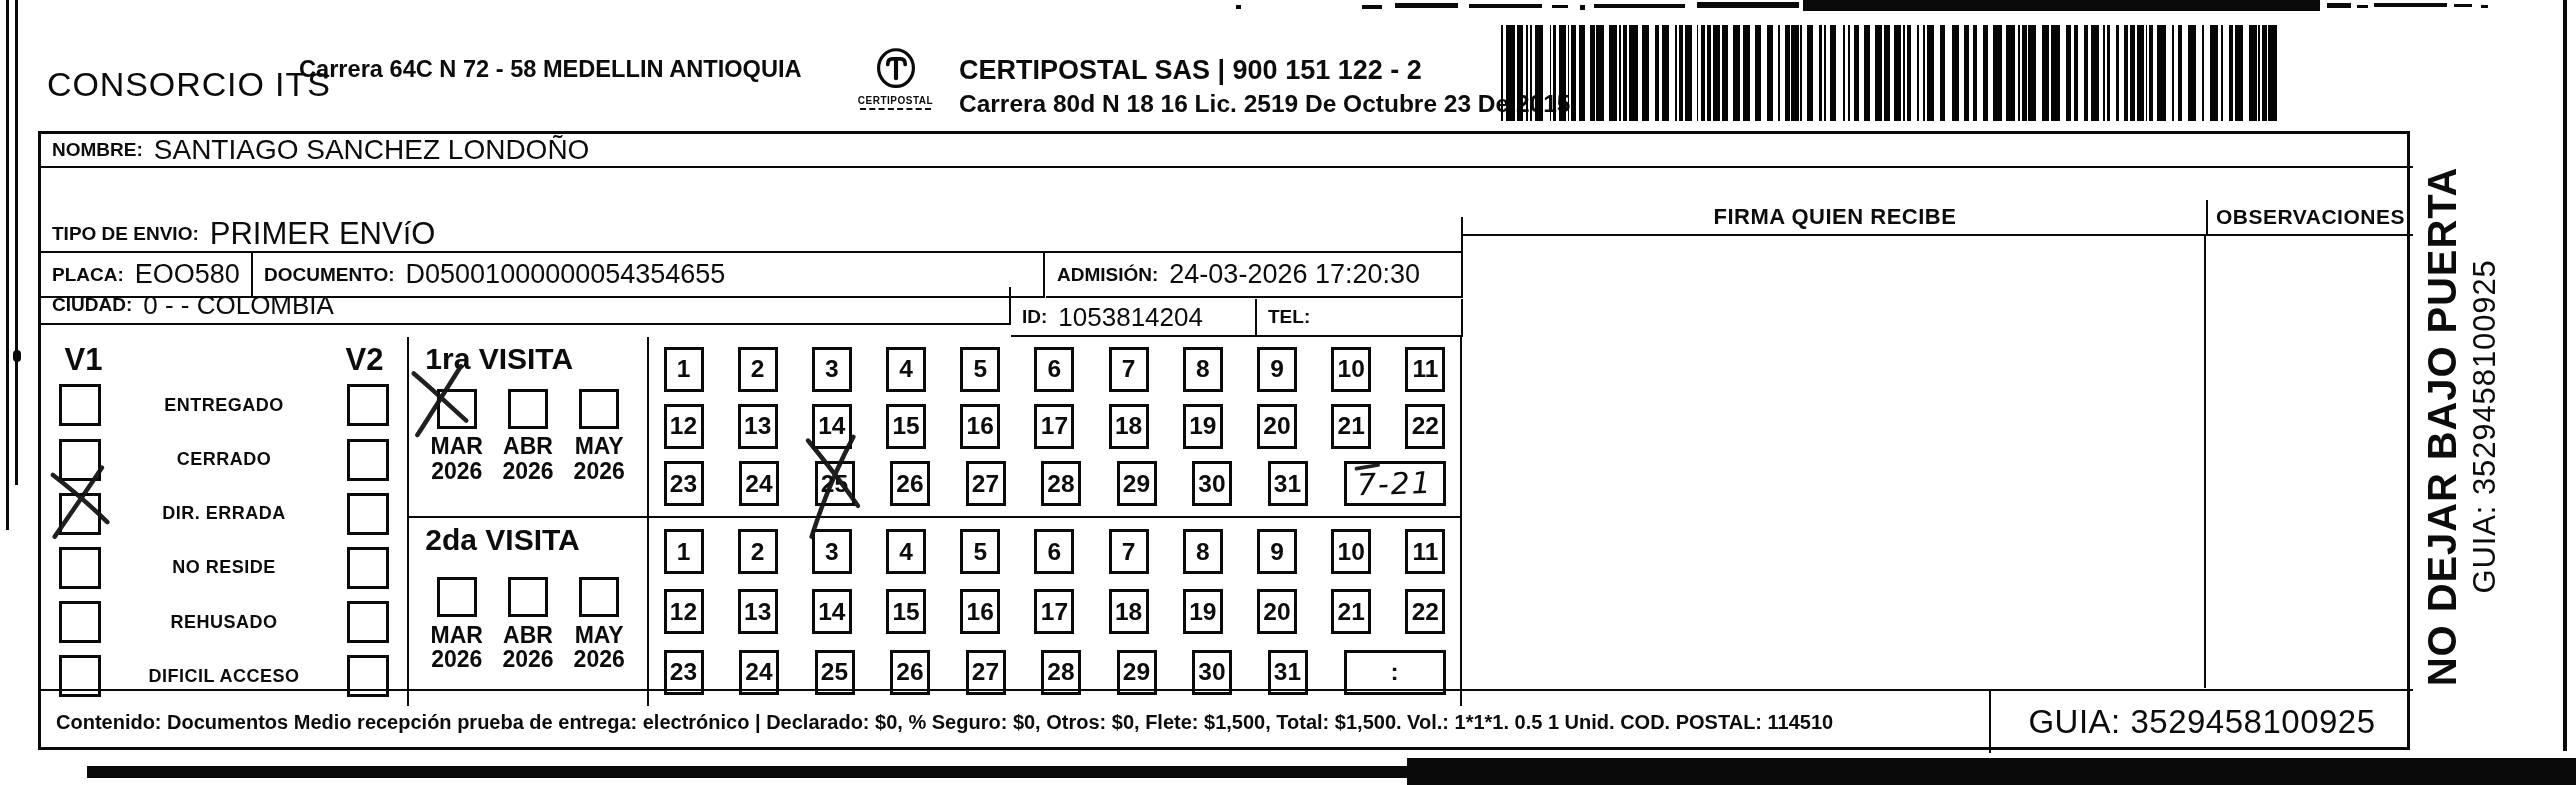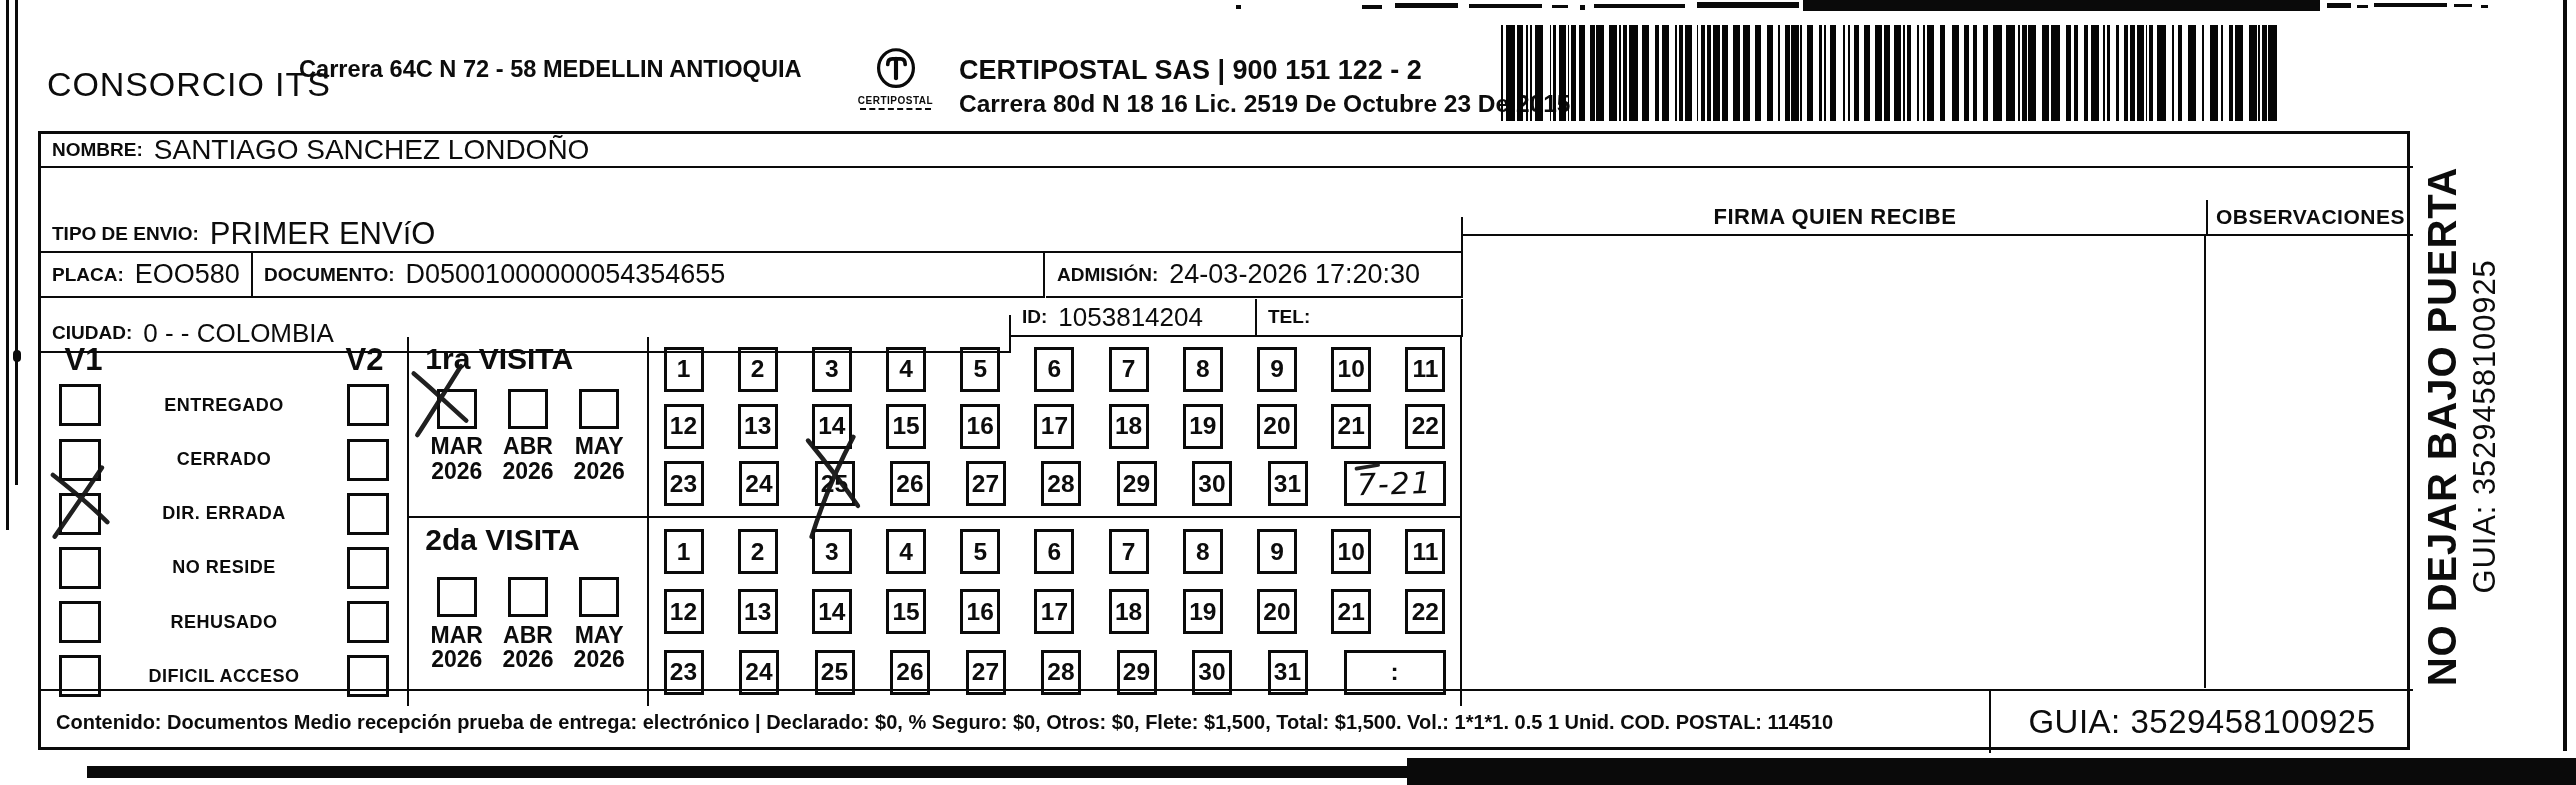--- a/index.html
+++ b/index.html
@@ -221,21 +221,21 @@
     </div>
     <div class="cell bb br" style="left:212px;top:102px;width:792px;height:45px;">
       <span class="lab">DOCUMENTO:</span>
       <span class="val">D05001000000054354655</span>
     </div>
     <div class="cell bb br" style="left:1005px;top:102px;width:417px;height:45px;">
       <span class="lab">ADMISIÓN:</span>
       <span class="val">24-03-2026 17:20:30</span>
     </div>
 
-    <div class="cell bb br" style="left:0;top:164px;width:970px;height:38px;">
+    <div class="cell bb br" style="left:0;top:136px;width:970px;height:38px;">
       <span class="lab">CIUDAD:</span>
       <span class="val val-md">0 - - COLOMBIA</span>
     </div>
     <div class="cell bb br" style="left:970px;top:148px;width:246px;height:38px;">
       <span class="lab">ID:</span>
       <span class="val val-md">1053814204</span>
     </div>
     <div class="cell bb br" style="left:1216px;top:148px;width:206px;height:38px;">
       <span class="lab">TEL:</span>
       <span class="val val-md"></span>

